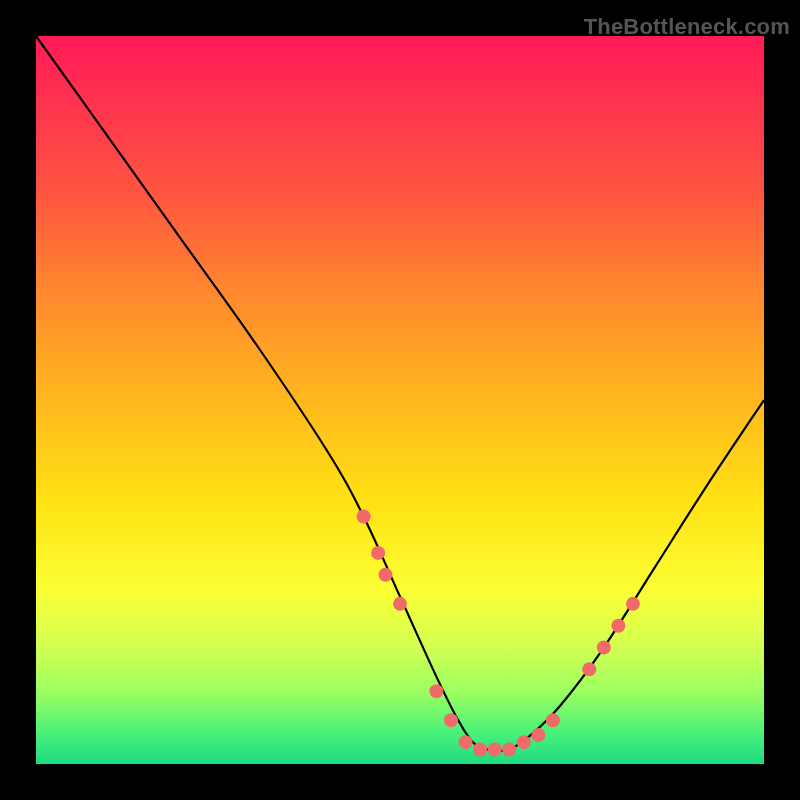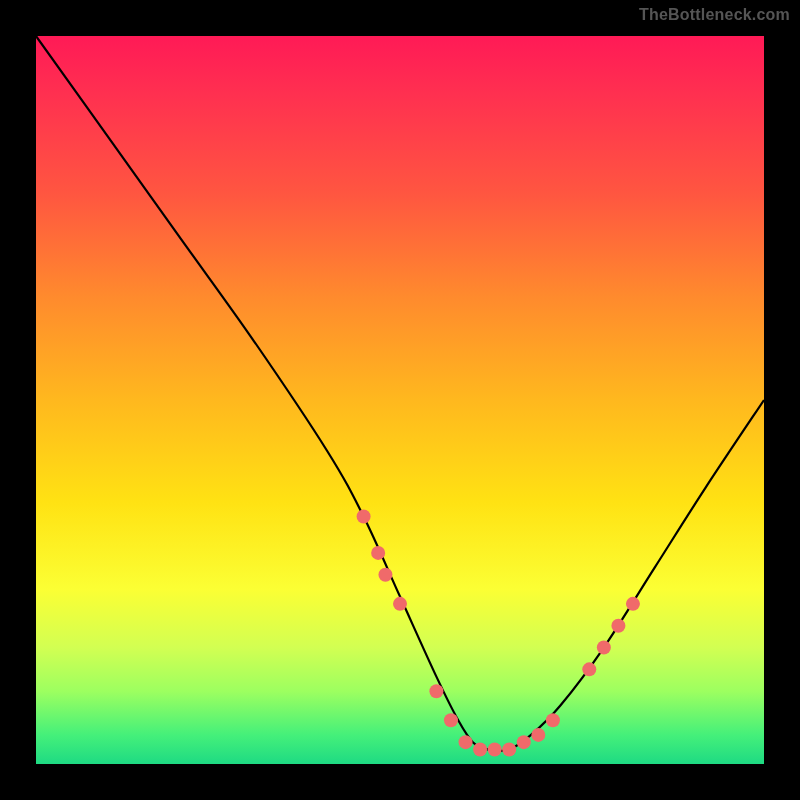--- a/index.html
+++ b/index.html
@@ -12,24 +12,24 @@
     font-family: Arial, Helvetica, sans-serif;
   }
   .wrapper {
     width: 800px;
     height: 800px;
     position: relative;
     background: #000;
   }
   .watermark {
     position: absolute;
-    top: 6px;
+    top: 14px;
     right: 10px;
     color: #555;
-    font-size: 16px;
+    font-size: 22px;
     font-weight: 600;
     letter-spacing: 0.2px;
     z-index: 5;
   }
   .plot {
     position: absolute;
     left: 36px;
     top: 36px;
     width: 728px;
     height: 728px;

